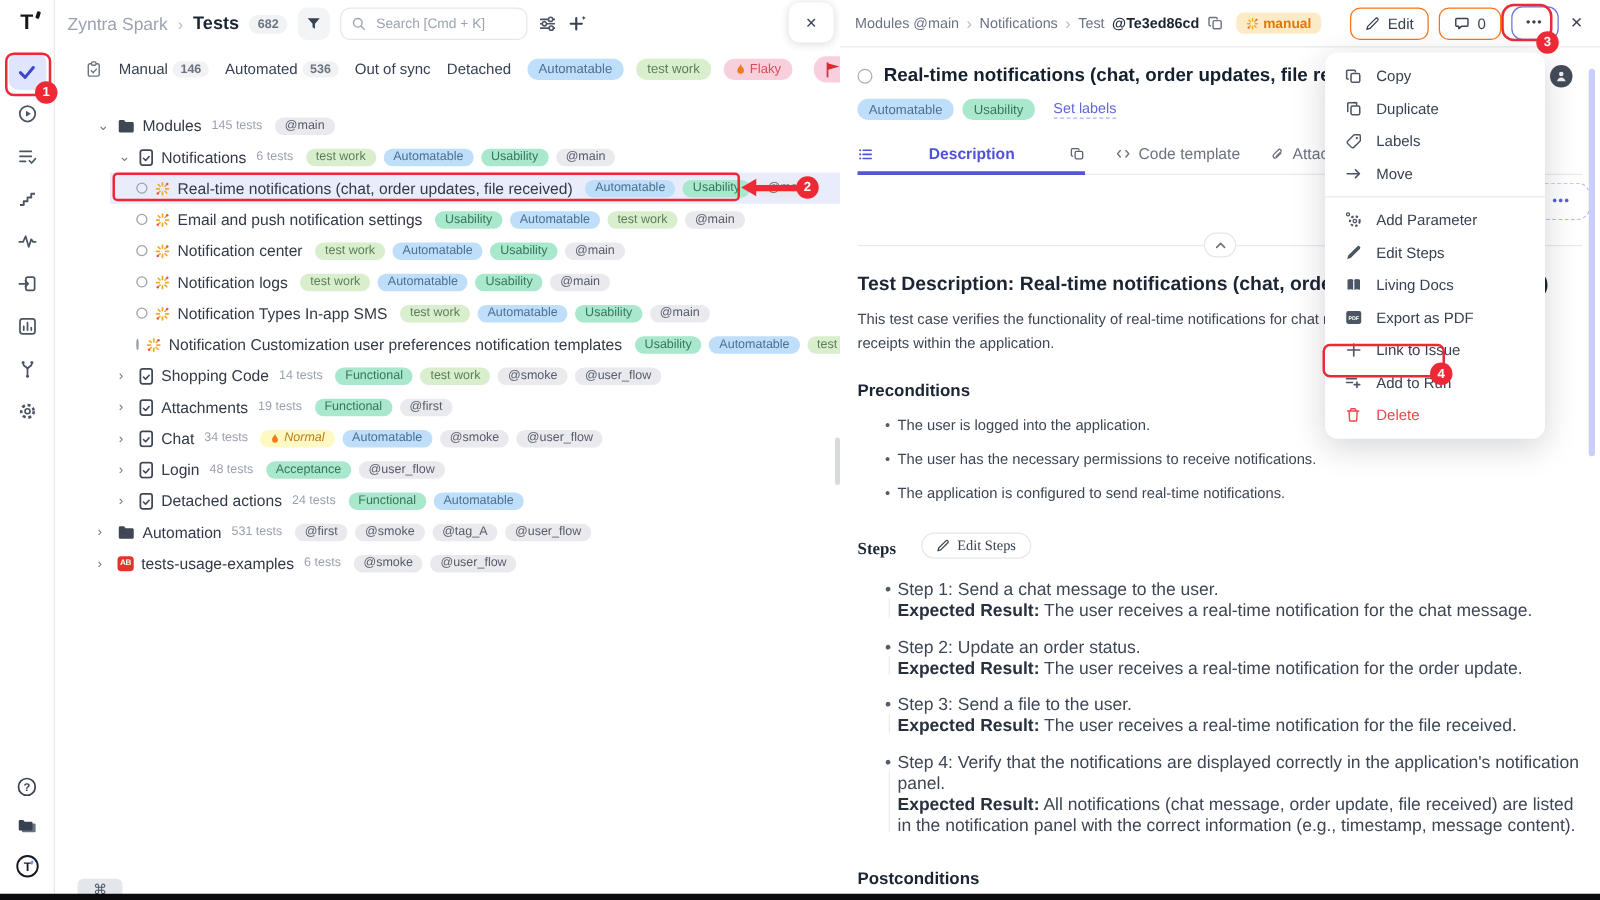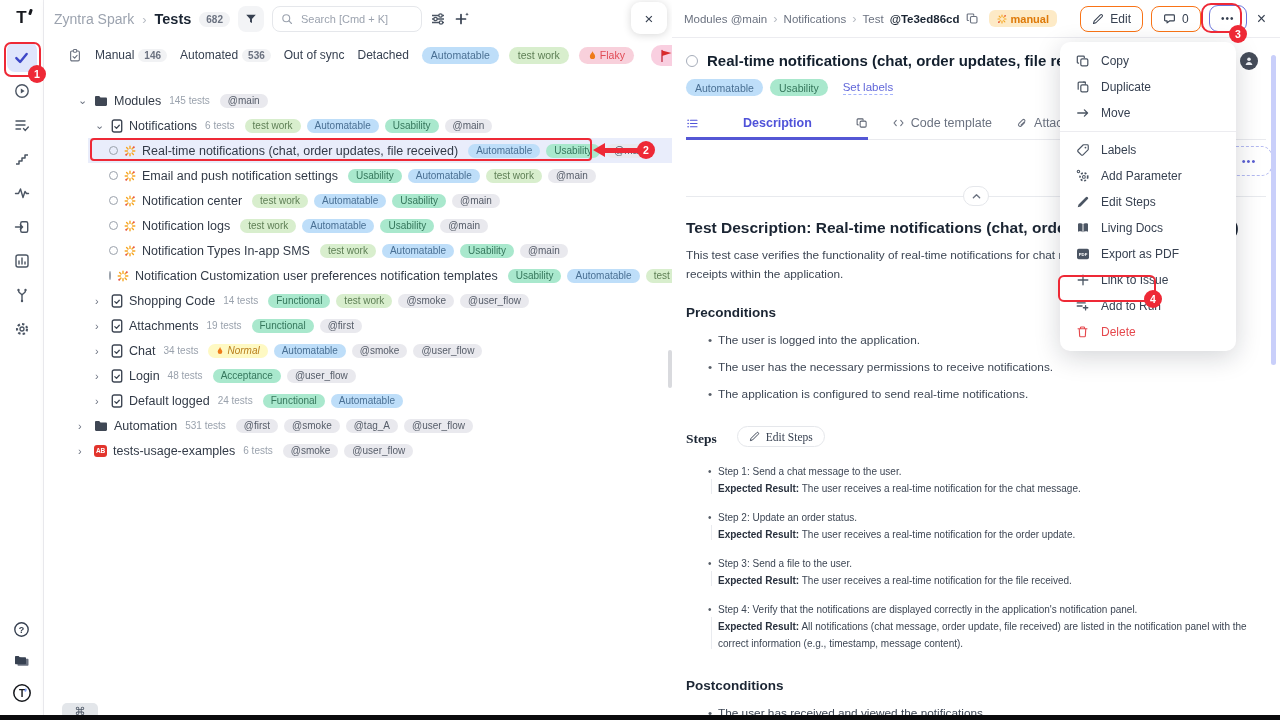--- a/index.html
+++ b/index.html
@@ -94,21 +94,21 @@
   .desc-h{margin-top:22px;font-size:15.5px;font-weight:700;color:#1b2533;white-space:nowrap;}
   .desc-p{margin-top:9px;font-size:11.8px;line-height:18.5px;color:#3d4654;max-width:578px;}
   .sec-h{margin-top:22px;font-size:13.5px;font-weight:700;color:#1b2533;}
   .blist{margin:13px 0 0;padding:0;list-style:none;font-size:11.8px;color:#3d4654;}
   .blist li{position:relative;padding-left:32px;margin-bottom:12px;line-height:15px;}
   .blist li::before{content:"•";position:absolute;left:22px;color:#555c66;}
   .steps-h{margin-top:24px;display:flex;align-items:flex-end;gap:20px;font-family:Liberation Serif, serif;}
   .edit-steps{display:inline-flex;align-items:center;gap:6px;border:1px solid #e5e7eb;border-radius:14px;
               padding:3.5px 11px;font-size:11.5px;color:#374151;background:#fff;}
   .steps{margin-top:16px;}
-  .step{position:relative;padding-left:32px;margin-bottom:12px;font-size:10px;line-height:17px;color:#3d4654;max-width:578px;}
+  .step{position:relative;padding-left:32px;margin-bottom:12px;font-size:14px;line-height:17px;color:#3d4654;max-width:578px;}
   .step::before{content:"•";position:absolute;left:22px;top:0;color:#555c66;}
   .step::after{content:"";position:absolute;left:24.5px;top:16px;bottom:3px;width:1px;background:#e9ebef;}
   .s-exp b{color:#28303d;}
   .avatar{position:absolute;left:568px;top:52px;width:18px;height:18px;border-radius:50%;background:#454c59;display:grid;place-items:center;}
   .d-scroll{position:absolute;left:599px;top:55px;width:5px;height:310px;background:#c9cffa;border-radius:3px;}
 
   
   .menu{position:absolute;left:1060px;top:42px;width:176px;background:#fff;border-radius:10px;
         box-shadow:0 6px 26px rgba(15,20,40,.18);padding:6px 0;z-index:50;}
   .mi{height:26px;display:flex;align-items:center;gap:11px;padding:0 15px;font-size:12px;color:#374151;}
@@ -684,21 +684,21 @@
 
           <span class="caret">›</span>
 
           <span>
             <svg width="12" height="14" viewBox="0 0 12 14">
               <rect x="1.3" y="1" width="9.4" height="12" rx="1.8" stroke="#3f4754" stroke-width="1.4" fill="none"></rect>
               <path d="M3.8 7.6l1.7 1.8 2.8-3.2" stroke="#3f4754" stroke-width="1.3" fill="none" stroke-linecap="round" stroke-linejoin="round"></path>
             </svg>
           </span>
 
-          <span class="tlabel">Default logged</span>
+          <span class="tlabel">Detached actions</span>
           <span class="tcount">24 tests</span>
           <span class="tbadges">
 
               <span class="tbadge b-teal">
               <span>Functional</span>
             </span>
 
               <span class="tbadge b-blue">
               <span>Automatable</span>
             </span>
@@ -968,42 +968,42 @@
           <span>Duplicate</span>
         </div>
 
       </div>
 
       <div>
         <div class="mi">
 
           <span class="mic">
             <svg width="14" height="14" viewBox="0 0 16 16">
-              <path d="M2 8h11M9.6 4.4L13.2 8l-3.6 3.6" stroke="#4b5563" stroke-width="1.5" fill="none" stroke-linecap="round" stroke-linejoin="round"></path>
-            </svg>
-          </span>
-
-          <span>Move</span>
-        </div>
-        <div class="mi-divider"></div>
+              <path d="M8.8 2H13a1 1 0 011 1v4.2a1 1 0 01-.3.7L8 13.6a1.4 1.4 0 01-2 0L2.4 10a1.4 1.4 0 010-2L8.1 2.3A1 1 0 018.8 2z" stroke="#4b5563" stroke-width="1.3" fill="none"></path>
+              <circle cx="10.8" cy="5.2" r="1" fill="#4b5563"></circle>
+            </svg>
+          </span>
+
+          <span>Labels</span>
+        </div>
+
       </div>
 
       <div>
         <div class="mi">
 
           <span class="mic">
             <svg width="14" height="14" viewBox="0 0 16 16">
-              <path d="M8.8 2H13a1 1 0 011 1v4.2a1 1 0 01-.3.7L8 13.6a1.4 1.4 0 01-2 0L2.4 10a1.4 1.4 0 010-2L8.1 2.3A1 1 0 018.8 2z" stroke="#4b5563" stroke-width="1.3" fill="none"></path>
-              <circle cx="10.8" cy="5.2" r="1" fill="#4b5563"></circle>
-            </svg>
-          </span>
-
-          <span>Labels</span>
-        </div>
-
+              <path d="M2 8h11M9.6 4.4L13.2 8l-3.6 3.6" stroke="#4b5563" stroke-width="1.5" fill="none" stroke-linecap="round" stroke-linejoin="round"></path>
+            </svg>
+          </span>
+
+          <span>Move</span>
+        </div>
+        <div class="mi-divider"></div>
       </div>
 
       <div>
         <div class="mi">
 
           <span class="mic">
             <svg width="14" height="14" viewBox="0 0 16 16">
               <circle cx="9" cy="9" r="4.4" stroke="#4b5563" stroke-width="1.9" fill="none" stroke-dasharray="2.2 2"></circle>
               <circle cx="9" cy="9" r="1.6" stroke="#4b5563" stroke-width="1.2" fill="none"></circle>
               <circle cx="2.8" cy="2.8" r="1.4" stroke="#4b5563" stroke-width="1.2" fill="none"></circle>

